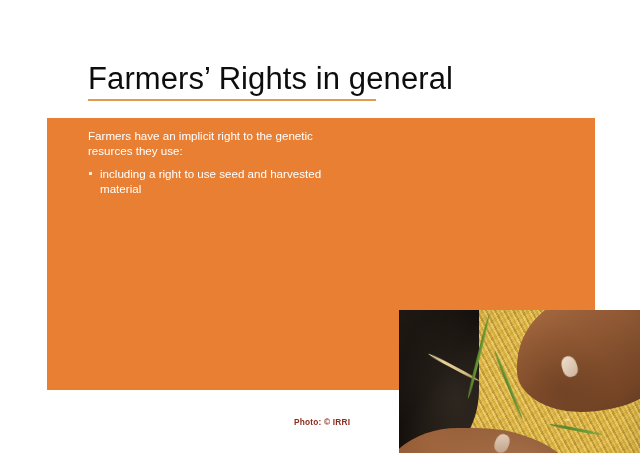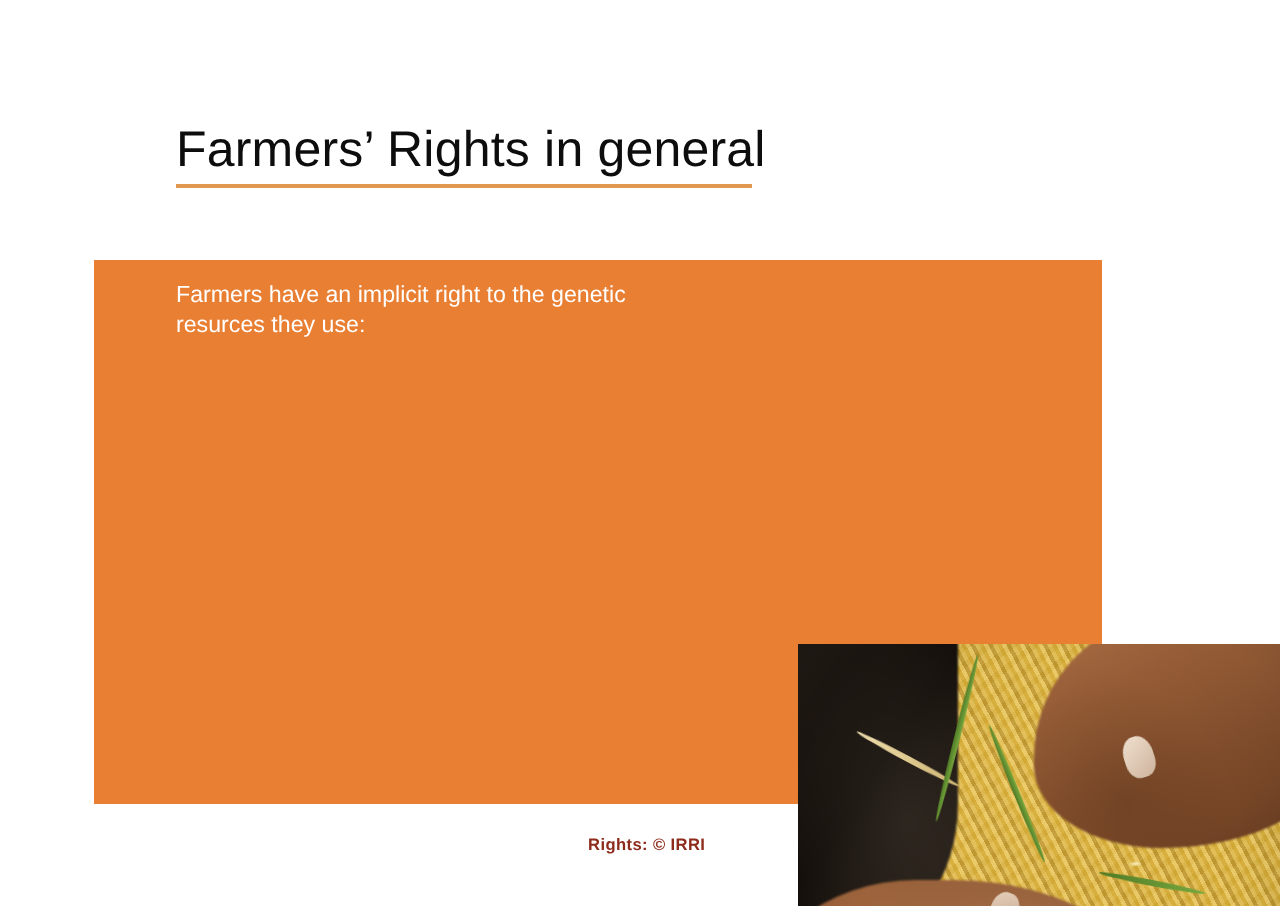--- a/index.html
+++ b/index.html
@@ -21,44 +21,43 @@
 
   
   #title-block {
     position: absolute;
     left: 88px;
     top: 61px;
     width: 290px;
   }
 
   #slide-title {
-    font-size: 25px;
+    font-size: 31px;
     font-weight: 400;
     color: #0d0d0d;
     letter-spacing: 0.1px;
     line-height: 1.15;
     white-space: nowrap;
   }
 
   #title-rule {
     margin-top: 2px;
     height: 2px;
     background: #e0994f;
     width: 288px;
   }
 
   
   #orange-panel {
     position: absolute;
     left: 47px;
     top: 118px;
-    width: 504px;
+    width: 548px;
     height: 272px;
     background: #e97f33;
-    margin-top: 12px;
   }
 
   
   #panel-text {
     position: absolute;
     left: 41px;
     top: 11px;
     width: 248px;
     color: #ffffff;
     font-size: 11.6px;
@@ -253,20 +252,24 @@
     <div id="slide-title">Farmers’ Rights in general</div>
     <div id="title-rule"></div>
   </div>
 
   <div id="orange-panel">
 
     <div id="panel-text">
 
       <div class="para lead">Farmers have an implicit right to the genetic resurces they use:</div>
 
+      <div class="bullet-item">
+        <span class="dot"></span>
+        <span class="btext">including a right to use seed and harvested material</span>
+      </div>
 
 
     </div>
 
     <div id="photo-frame">
       <div id="photo"></div>
       <div id="photo-fabric"></div>
       <div id="photo-cloth"></div>
 
       <div class="straw" id="straw1"></div>
@@ -280,15 +283,15 @@
       <div id="nail-upper"></div>
 
       <div id="hand-lower"></div>
 
       <div id="nail-lower"></div>
 
       <div id="photo-vignette"></div>
     </div>
   </div>
 
-  <div id="photo-credit">Rights: © IRRI</div>
+  <div id="photo-credit">Photo: © IRRI</div>
 
 </div>
 
 </body></html>

